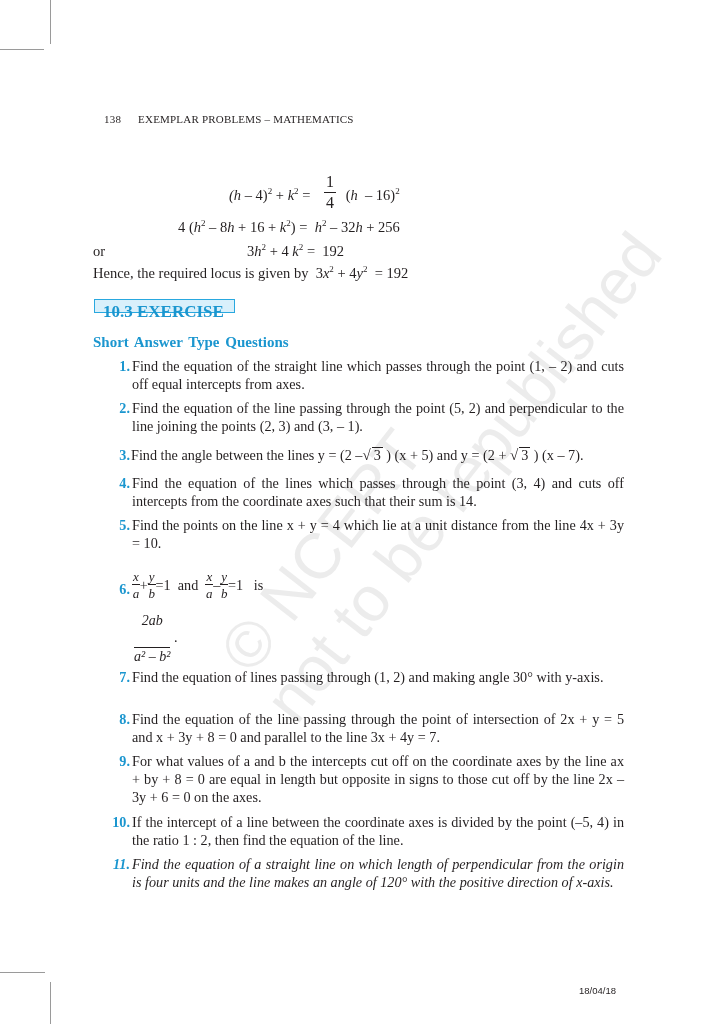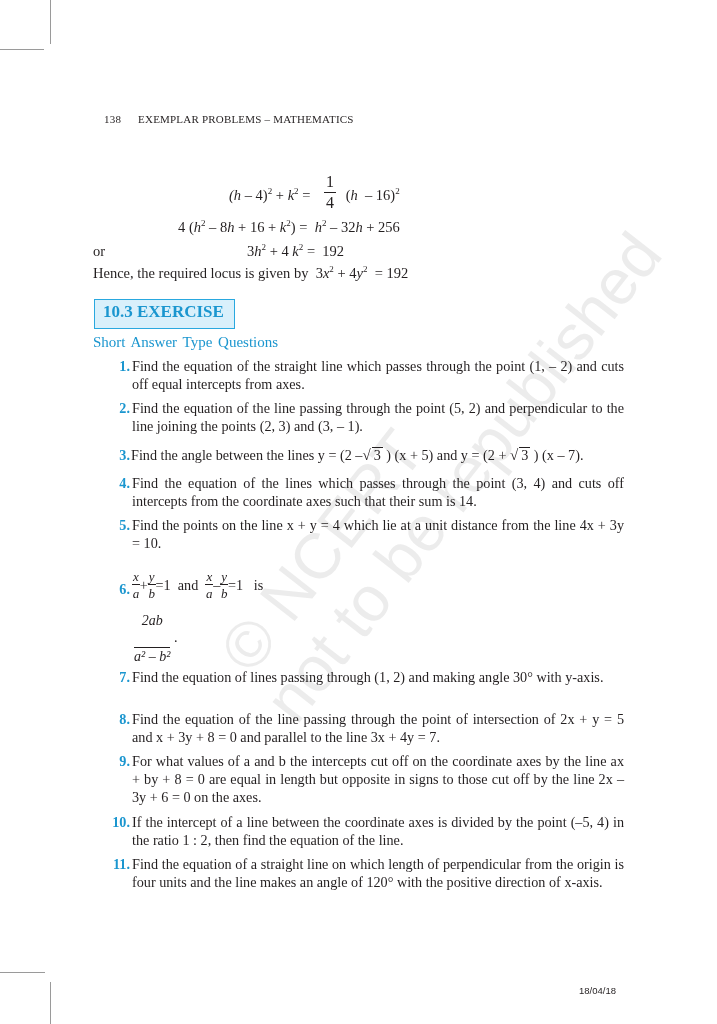--- a/index.html
+++ b/index.html
@@ -9,24 +9,24 @@
   .header { position:absolute; left:104px; top:113px; font-size:11px; letter-spacing:0.2px; }
   .header .pg { margin-right:14px; }
   .eq { position:absolute; font-size:14.5px; white-space:nowrap; }
   .eq i { font-style:italic; }
   sup { font-size:9px; vertical-align:6px; line-height:0; }
   .frac { display:inline-block; vertical-align:middle; text-align:center; line-height:1; }
   .frac .num { display:block; padding:0 2px 2px; border-bottom:1px solid #231f20; }
   .frac .den { display:block; padding-top:2px; }
   .frac.sm { font-size:13px; }
   .frac.sm .num { padding:0 1px 1px; border-bottom:1px solid #231f20; }
-  .exbox { position:absolute; left:94px; top:299px; width:141px; height:30px;
+  .exbox { position:absolute; left:94px; top:299px; width:141px; height:14px;
            border:1.5px solid #29a8df; background:#d9f0fb; box-sizing:border-box;
            color:#1b96cf; font-weight:bold; font-size:17px; line-height:24px; padding-left:8px; }
-  .subhead { position:absolute; left:93px; top:334px; color:#1b96cf; font-weight:normal; font-size:15px; word-spacing:2px; }
+  .subhead { position:absolute; left:93px; top:334px; color:#1b96cf; font-weight:bold; font-size:15px; word-spacing:2px; }
   .q { position:absolute; left:100px; width:524px; font-size:14.2px; line-height:18px; }
   .q .n { position:absolute; left:0; width:30px; text-align:right; color:#1b96cf; font-weight:bold; font-size:14.2px; }
   .q .t { margin-left:32px; text-align:justify; }
   .q i { font-style:italic; }
   .sqrt { display:inline-block; border-top:1px solid #231f20; padding:0 2px; margin-left:1px; line-height:14px; }
   .sqrt-sign { font-size:15px; }
   .footer { position:absolute; left:579px; top:985px; font-family:"Liberation Sans", sans-serif; font-size:9.5px; }
   .wm { position:absolute; font-family:"Liberation Sans", sans-serif; color:rgba(150,150,150,0.18);
         font-size:64px; transform:rotate(-52deg); transform-origin:left top; white-space:nowrap; }
 </style>
@@ -118,18 +118,18 @@
   <div class="t">Find the equation of the line passing through the point of intersection of 2x + y = 5 and x + 3y + 8 = 0 and parallel to the line 3x + 4y = 7.</div>
 </div>
 <div class="q" style="top:752px;">
   <span class="n">9.</span>
   <div class="t">For what values of a and b the intercepts cut off on the coordinate axes by the line ax + by + 8 = 0 are equal in length but opposite in signs to those cut off by the line 2x – 3y + 6 = 0 on the axes.</div>
 </div>
 <div class="q" style="top:813px;">
   <span class="n">10.</span>
   <div class="t">If the intercept of a line between the coordinate axes is divided by the point (–5, 4) in the ratio 1 : 2, then find the equation of the line.</div>
 </div>
-<div class="q" style="top:855px;">
+<div class="q" style="top:855px;font-style:italic;">
   <span class="n">11.</span>
   <div class="t">Find the equation of a straight line on which length of perpendicular from the origin is four units and the line makes an angle of 120° with the positive direction of x-axis.</div>
 </div>
 
 <div class="footer">18/04/18</div>
 
 </body></html>

